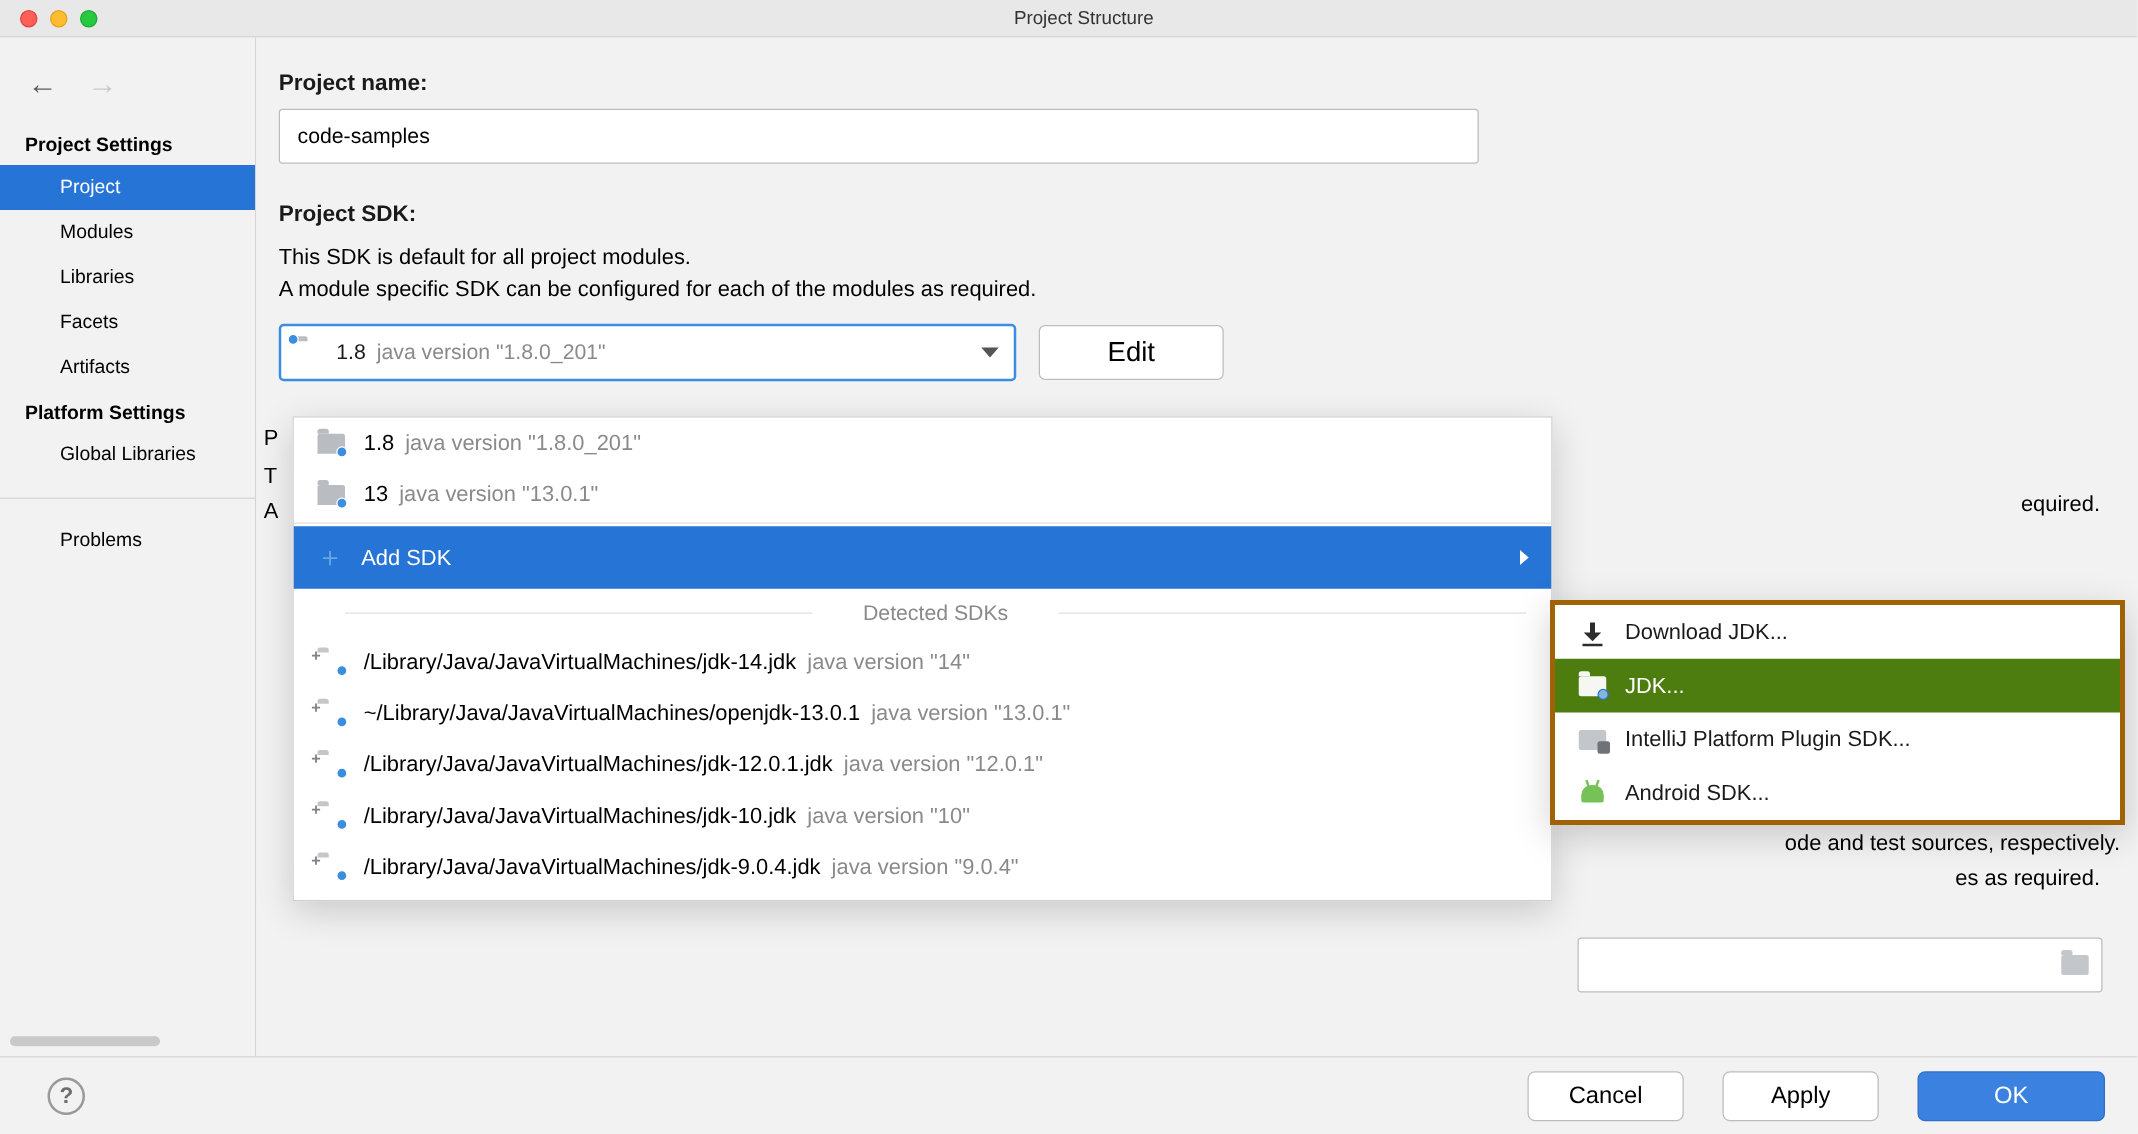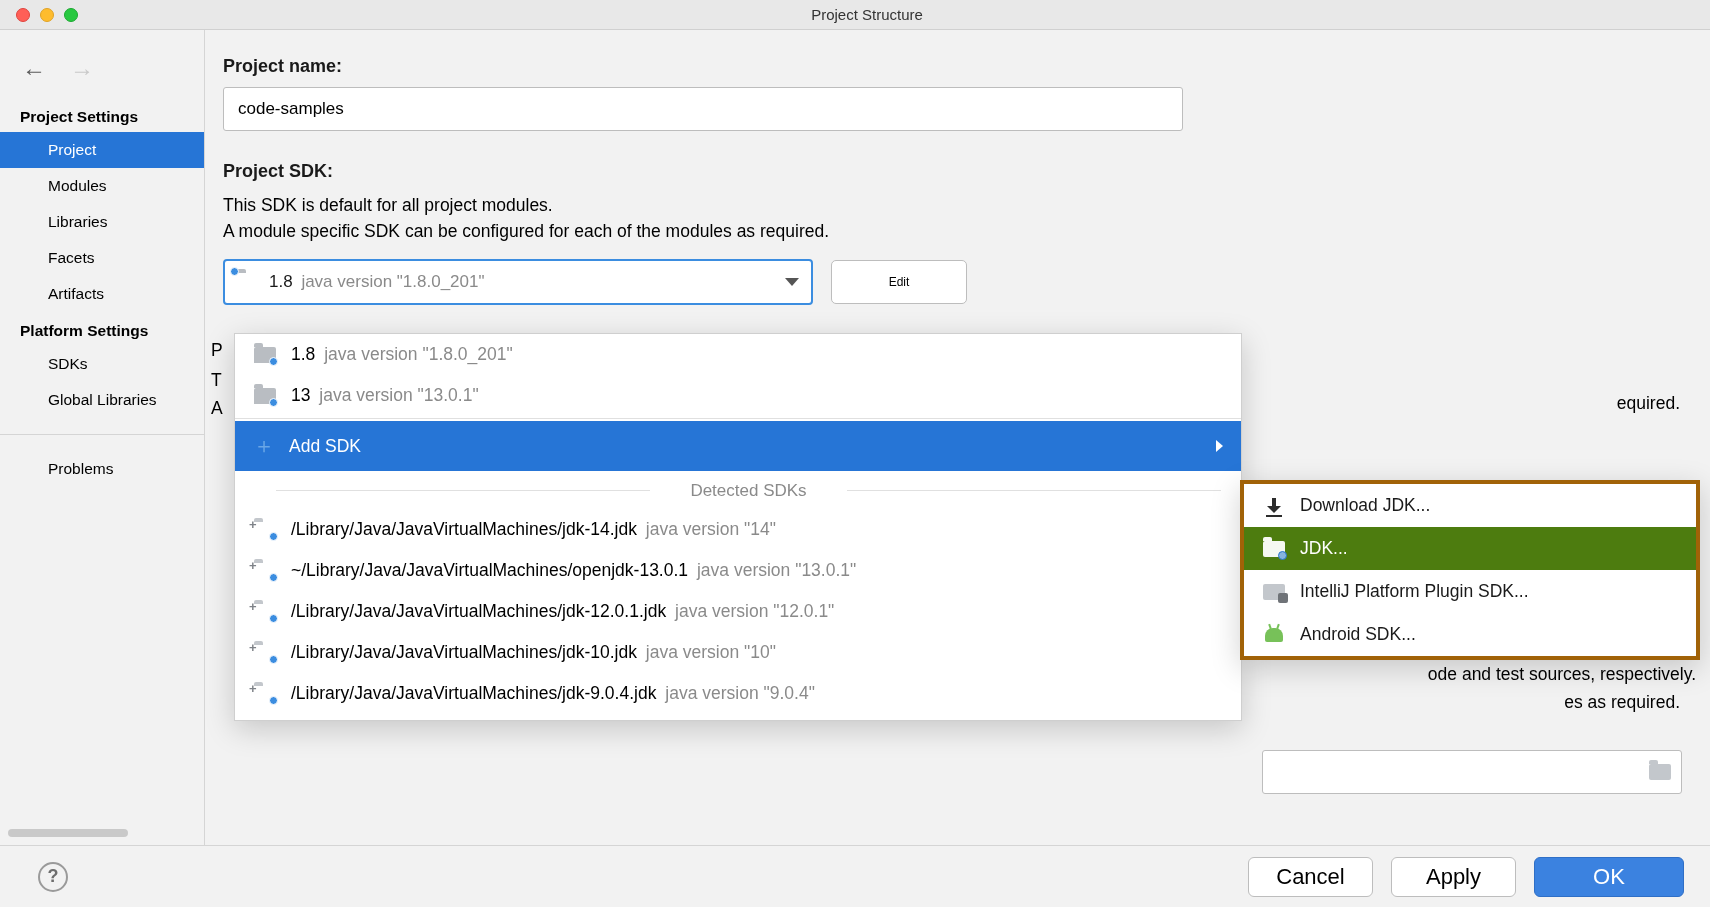--- a/index.html
+++ b/index.html
@@ -124,23 +124,23 @@
   .combo-text { font-size:17px; }
   .combo-text .grey { color:#8a8a8a; margin-left:4px; }
   .combo .caret {
     margin-left:auto;
     width:0; height:0;
     border-left:7px solid transparent;
     border-right:7px solid transparent;
     border-top:8px solid #555;
   }
   .edit-btn {
-    height:44px; width:136px;
+    height:44px; width:148px;
     border:1px solid #bdbdbd; border-radius:5px;
-    background:#fff; font-size:12px;
+    background:#fff; font-size:22px;
   }
 
   
   .bg-frag { position:absolute; font-size:17.5px; color:#000; }
 
   
   .dropdown {
     position:absolute;
     left: 234px; top: 333px;
     width: 1008px;
@@ -265,21 +265,21 @@
     width:30px;height:30px;border-radius:50%;
     border:2px solid #9a9a9a; color:#6d6d6d;
     display:flex;align-items:center;justify-content:center;
     font-size:18px;font-weight:700;
     margin-left:12px;
   }
   .footer-spacer{flex:1;}
   .fbtn{
     height:40px; min-width:125px; padding:0 24px;
     border:1px solid #bdbdbd; border-radius:6px;
-    background:#fff; font-size:22px; margin-left:18px;
+    background:#fff; font-size:19px; margin-left:31px;
   }
   .fbtn.primary{
     background:#3b82e0; color:#fff; border:1px solid #2f6fc6;
     min-width:150px;
   }
 </style>
 </head>
 <body>
 
 <div class="titlebar">
@@ -298,21 +298,20 @@
       <span class="nav-btn enabled">←</span>
       <span class="nav-btn disabled">→</span>
     </div>
     <div class="sidebar-section-label">Project Settings</div>
     <div class="sidebar-item selected">Project</div>
     <div class="sidebar-item">Modules</div>
     <div class="sidebar-item">Libraries</div>
     <div class="sidebar-item">Facets</div>
     <div class="sidebar-item">Artifacts</div>
     <div class="sidebar-section-label">Platform Settings</div>
-    <div class="sidebar-item">SDKs</div>
     <div class="sidebar-item">Global Libraries</div>
     <div class="sidebar-divider"></div>
     <div class="sidebar-item" style="padding-left:48px;">Problems</div>
     <div class="sidebar-scroll"></div>
   </div>
 
   <div class="main">
     <div class="field-label">Project name:</div>
     <input class="text-input" value="code-samples" style="">
     <div class="field-label">Project SDK:</div>

